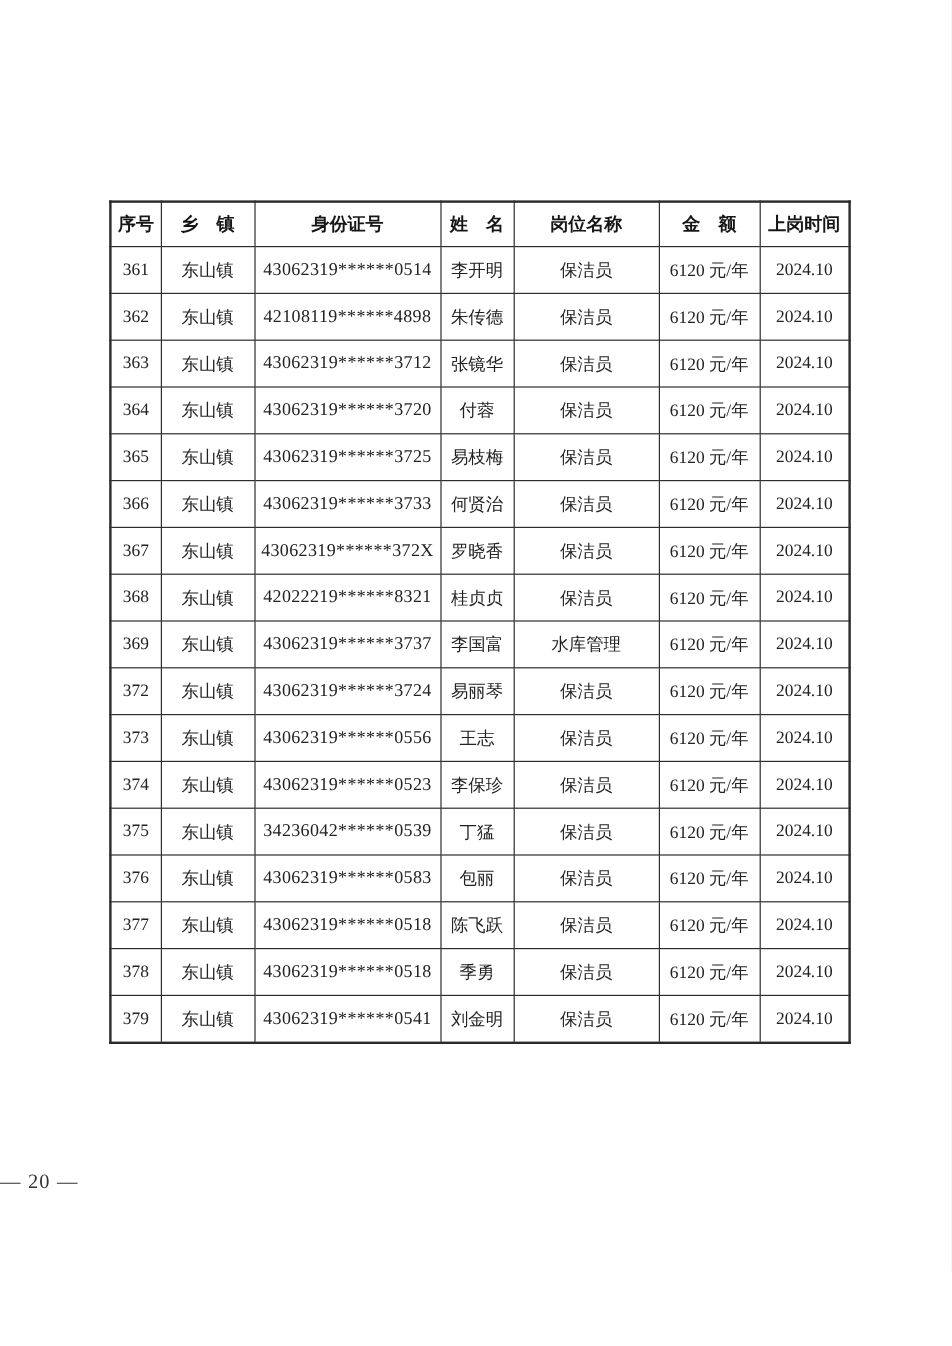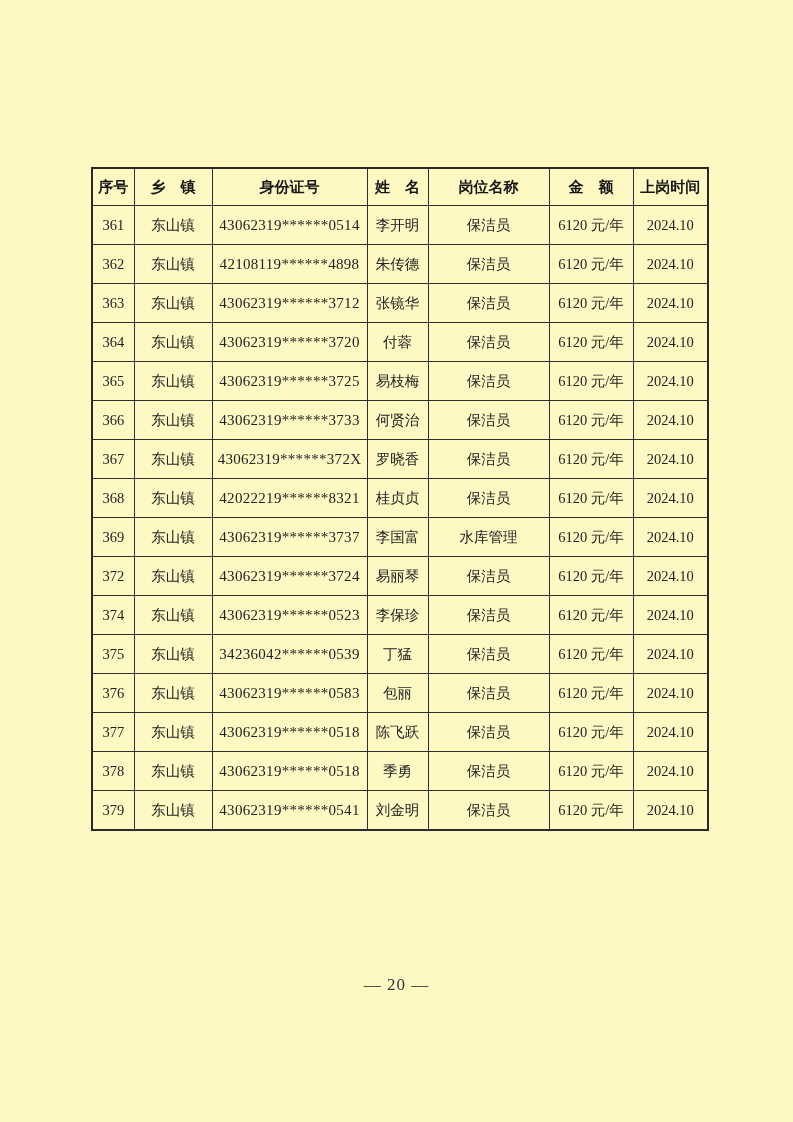--- a/index.html
+++ b/index.html
@@ -5,21 +5,21 @@
   html, body {
     margin: 0;
     padding: 0;
     background: #e9e9e9;
   }
   .page {
     position: relative;
     width: 793px;
     height: 1122px;
     margin: 0 auto;
-    background: #fef9c3;
+    background: #ffffff;
     font-family: "Liberation Serif", "DejaVu Serif", serif;
     color: #1c1c1c;
     overflow: hidden;
   }
   table.roster {
     position: absolute;
     left: 91px;
     top: 167px;
     border-collapse: collapse;
     table-layout: fixed;
@@ -48,21 +48,20 @@
   table.roster td:nth-child(3) {
     font-size: 15px;
     letter-spacing: 0.3px;
     margin-left: 48px;
   }
   .footer {
     position: absolute;
     left: 0;
     top: 975px;
     width: 100%;
-    text-align: center;
     font-size: 17px;
     color: #333;
     letter-spacing: 1px;
   }
 </style>
 </head>
 <body>
 
 <div class="page">
 
@@ -172,20 +171,29 @@
         <tr>
           <td>372</td>
           <td>东山镇</td>
           <td>43062319******3724</td>
           <td>易丽琴</td>
           <td>保洁员</td>
           <td>6120 元/年</td>
           <td>2024.10</td>
         </tr>
         <tr>
+          <td>373</td>
+          <td>东山镇</td>
+          <td>43062319******0556</td>
+          <td>王志</td>
+          <td>保洁员</td>
+          <td>6120 元/年</td>
+          <td>2024.10</td>
+        </tr>
+        <tr>
           <td>374</td>
           <td>东山镇</td>
           <td>43062319******0523</td>
           <td>李保珍</td>
           <td>保洁员</td>
           <td>6120 元/年</td>
           <td>2024.10</td>
         </tr>
         <tr>
           <td>375</td>

